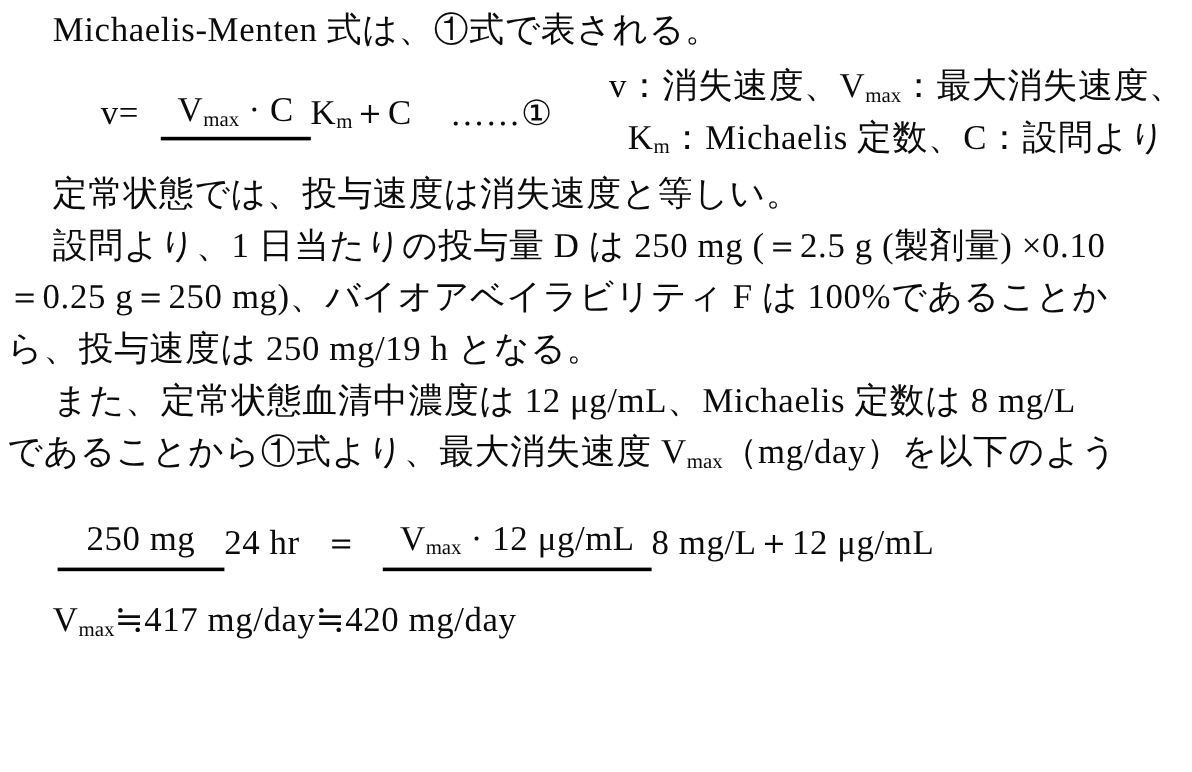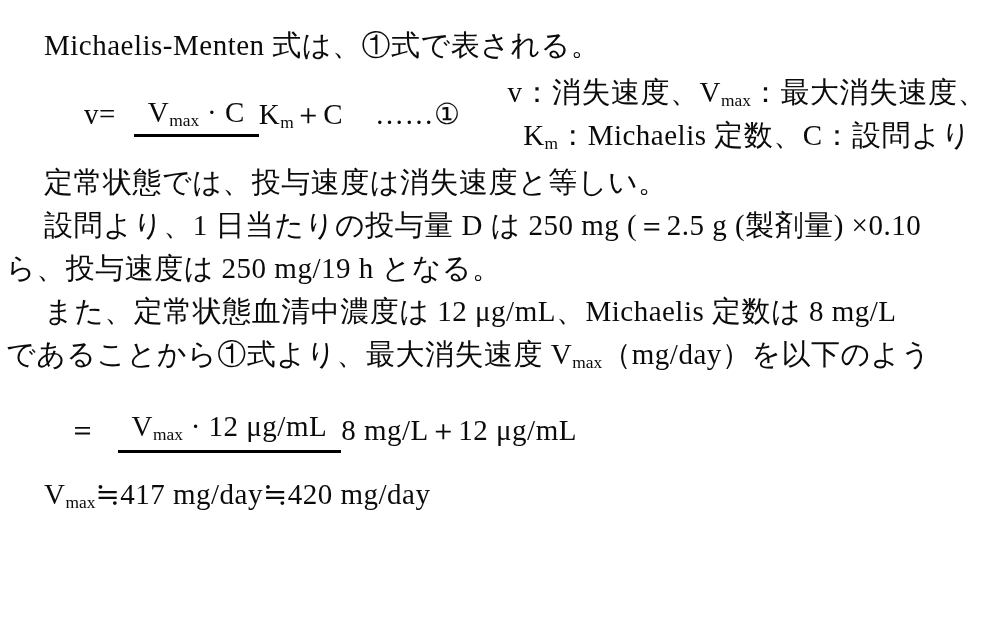--- a/index.html
+++ b/index.html
@@ -1,19 +1,19 @@
 <!DOCTYPE html>
 <html><head>
 <meta charset="utf-8">
 <style>
   html,body{margin:0;padding:0;background:#ffffff;}
   .doc{
     position:relative;
     width:993px;height:643px;box-sizing:border-box;
-    padding:24px 4px 0 6px;
+    padding:4px 4px 0 6px;
     font-family:"Liberation Serif","DejaVu Serif",serif;
     font-size:29px;color:#0b0b0b;letter-spacing:0.5px;
     overflow:hidden;
   }
   .tline{white-space:nowrap;height:43px;line-height:43px;}
   .indent{padding-left:38px;}
   sub.sb{font-size:0.6em;letter-spacing:0;vertical-align:-0.22em;line-height:0;}
   
   .f1row{display:flex;align-items:center;height:94px;}
   .f1lhs{margin-left:78px;}
@@ -49,26 +49,31 @@
     <span class="f1dots">……①</span>
     <span class="legend">
       <span class="lgline"><span>v：消失速度、</span><span>V</span><sub class="sb">max</sub><span>：最大消失速度、</span></span>
       <span class="lgline"><span>K</span><sub class="sb">m</sub><span>：Michaelis 定数、C：設問より</span></span>
     </span>
   </div>
 
   <div class="tline indent">定常状態では、投与速度は消失速度と等しい。</div>
 
   <div class="tline indent">設問より、1 日当たりの投与量 D は 250 mg (＝2.5 g (製剤量) ×0.10</div>
+  <div class="tline">＝0.25 g＝250 mg)、バイオアベイラビリティ F は 100%であることか</div>
   <div class="tline">ら、投与速度は 250 mg/19 h となる。</div>
 
   <div class="tline indent">また、定常状態血清中濃度は 12 μg/mL、Michaelis 定数は 8 mg/L</div>
   <div class="tline"><span>であることから①式より、最大消失速度 V</span><sub class="sb">max</sub><span>（mg/day）を以下のよう</span></div>
 
   <div class="f2row">
+    <span class="frac f2l">
+      <span class="num">250 mg</span>
+      <span class="den">24 hr</span>
+    </span>
     <span class="eq">＝</span>
     <span class="frac f2r">
       <span class="num"><span>V</span><sub class="sb">max</sub><span> · 12 μg/mL</span></span>
       <span class="den">8 mg/L＋12 μg/mL</span>
     </span>
   </div>
 
   <div class="tline result"><span>V</span><sub class="sb">max</sub><span>≒417 mg/day≒420 mg/day</span></div>
 
 </div>

